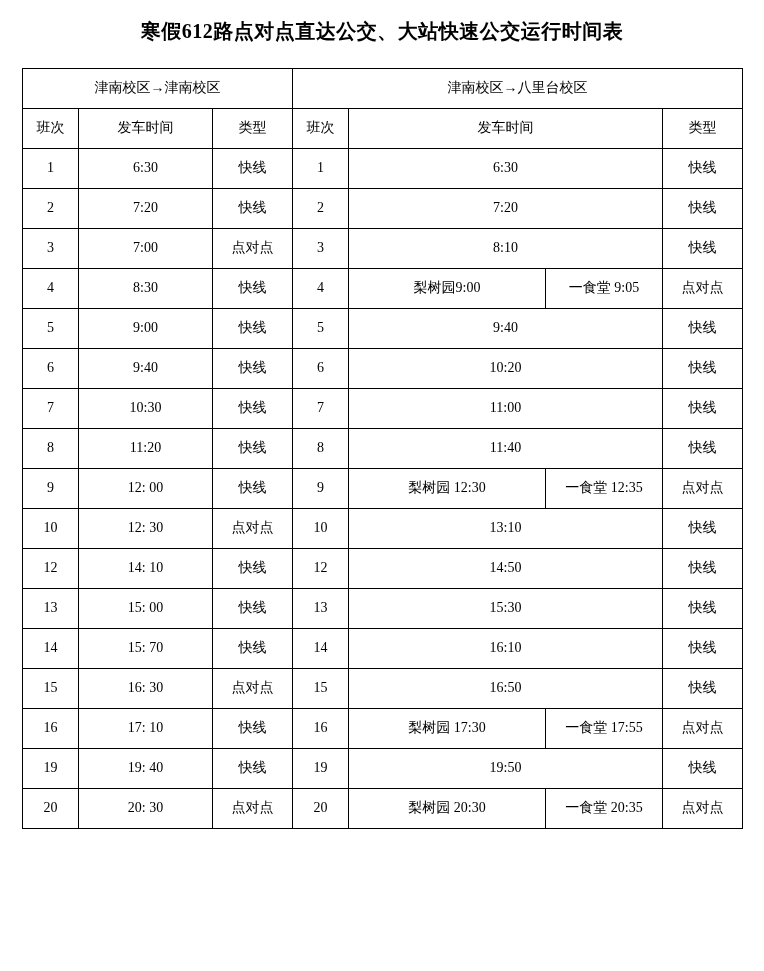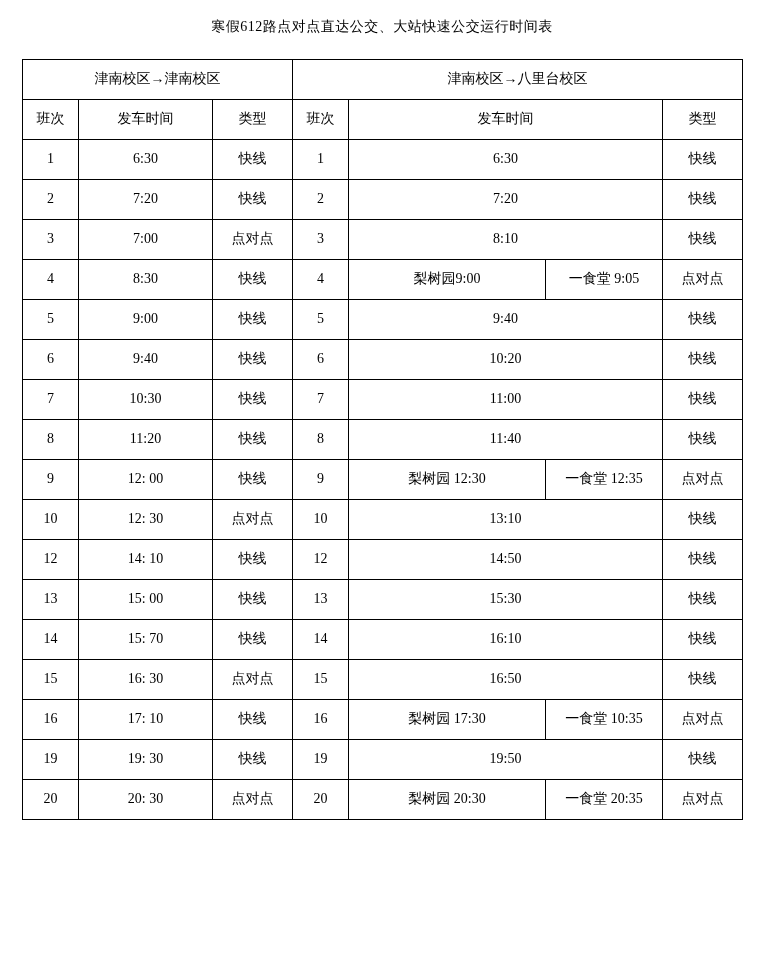--- a/index.html
+++ b/index.html
@@ -15,22 +15,22 @@
   }
   .page {
     width: 764px;
     height: 971px;
     position: relative;
     box-sizing: border-box;
   }
   .title {
     text-align: center;
     font-family: "Liberation Serif", "DejaVu Serif", serif;
-    font-weight: normal;
-    font-size: 14px;
+    font-weight: bold;
+    font-size: 20px;
     letter-spacing: 0.5px;
     padding-top: 18px;
     padding-bottom: 10px;
   }
   .table-wrap {
     padding: 13px 22px 0 22px;
   }
   table.sched {
     border-collapse: collapse;
     width: 720px;
@@ -210,26 +210,26 @@
             <td class="">15</td>
             <td class="" colspan="2">16:50</td>
             <td class="">快线</td>
           </tr>
           <tr>
             <td class="">16</td>
             <td class="">17: 10</td>
             <td class="">快线</td>
             <td class="bold">16</td>
             <td class="bold">梨树园 17:30</td>
-            <td class="bold">一食堂 10:35</td>
+            <td class="bold">一食堂 17:55</td>
             <td class="bold">点对点</td>
           </tr>
           <tr>
             <td class="">19</td>
-            <td class="">19: 30</td>
+            <td class="">19: 40</td>
             <td class="">快线</td>
             <td class="">19</td>
             <td class="" colspan="2">19:50</td>
             <td class="">快线</td>
           </tr>
           <tr>
             <td class="bold">20</td>
             <td class="bold">20: 30</td>
             <td class="bold">点对点</td>
             <td class="bold">20</td>

